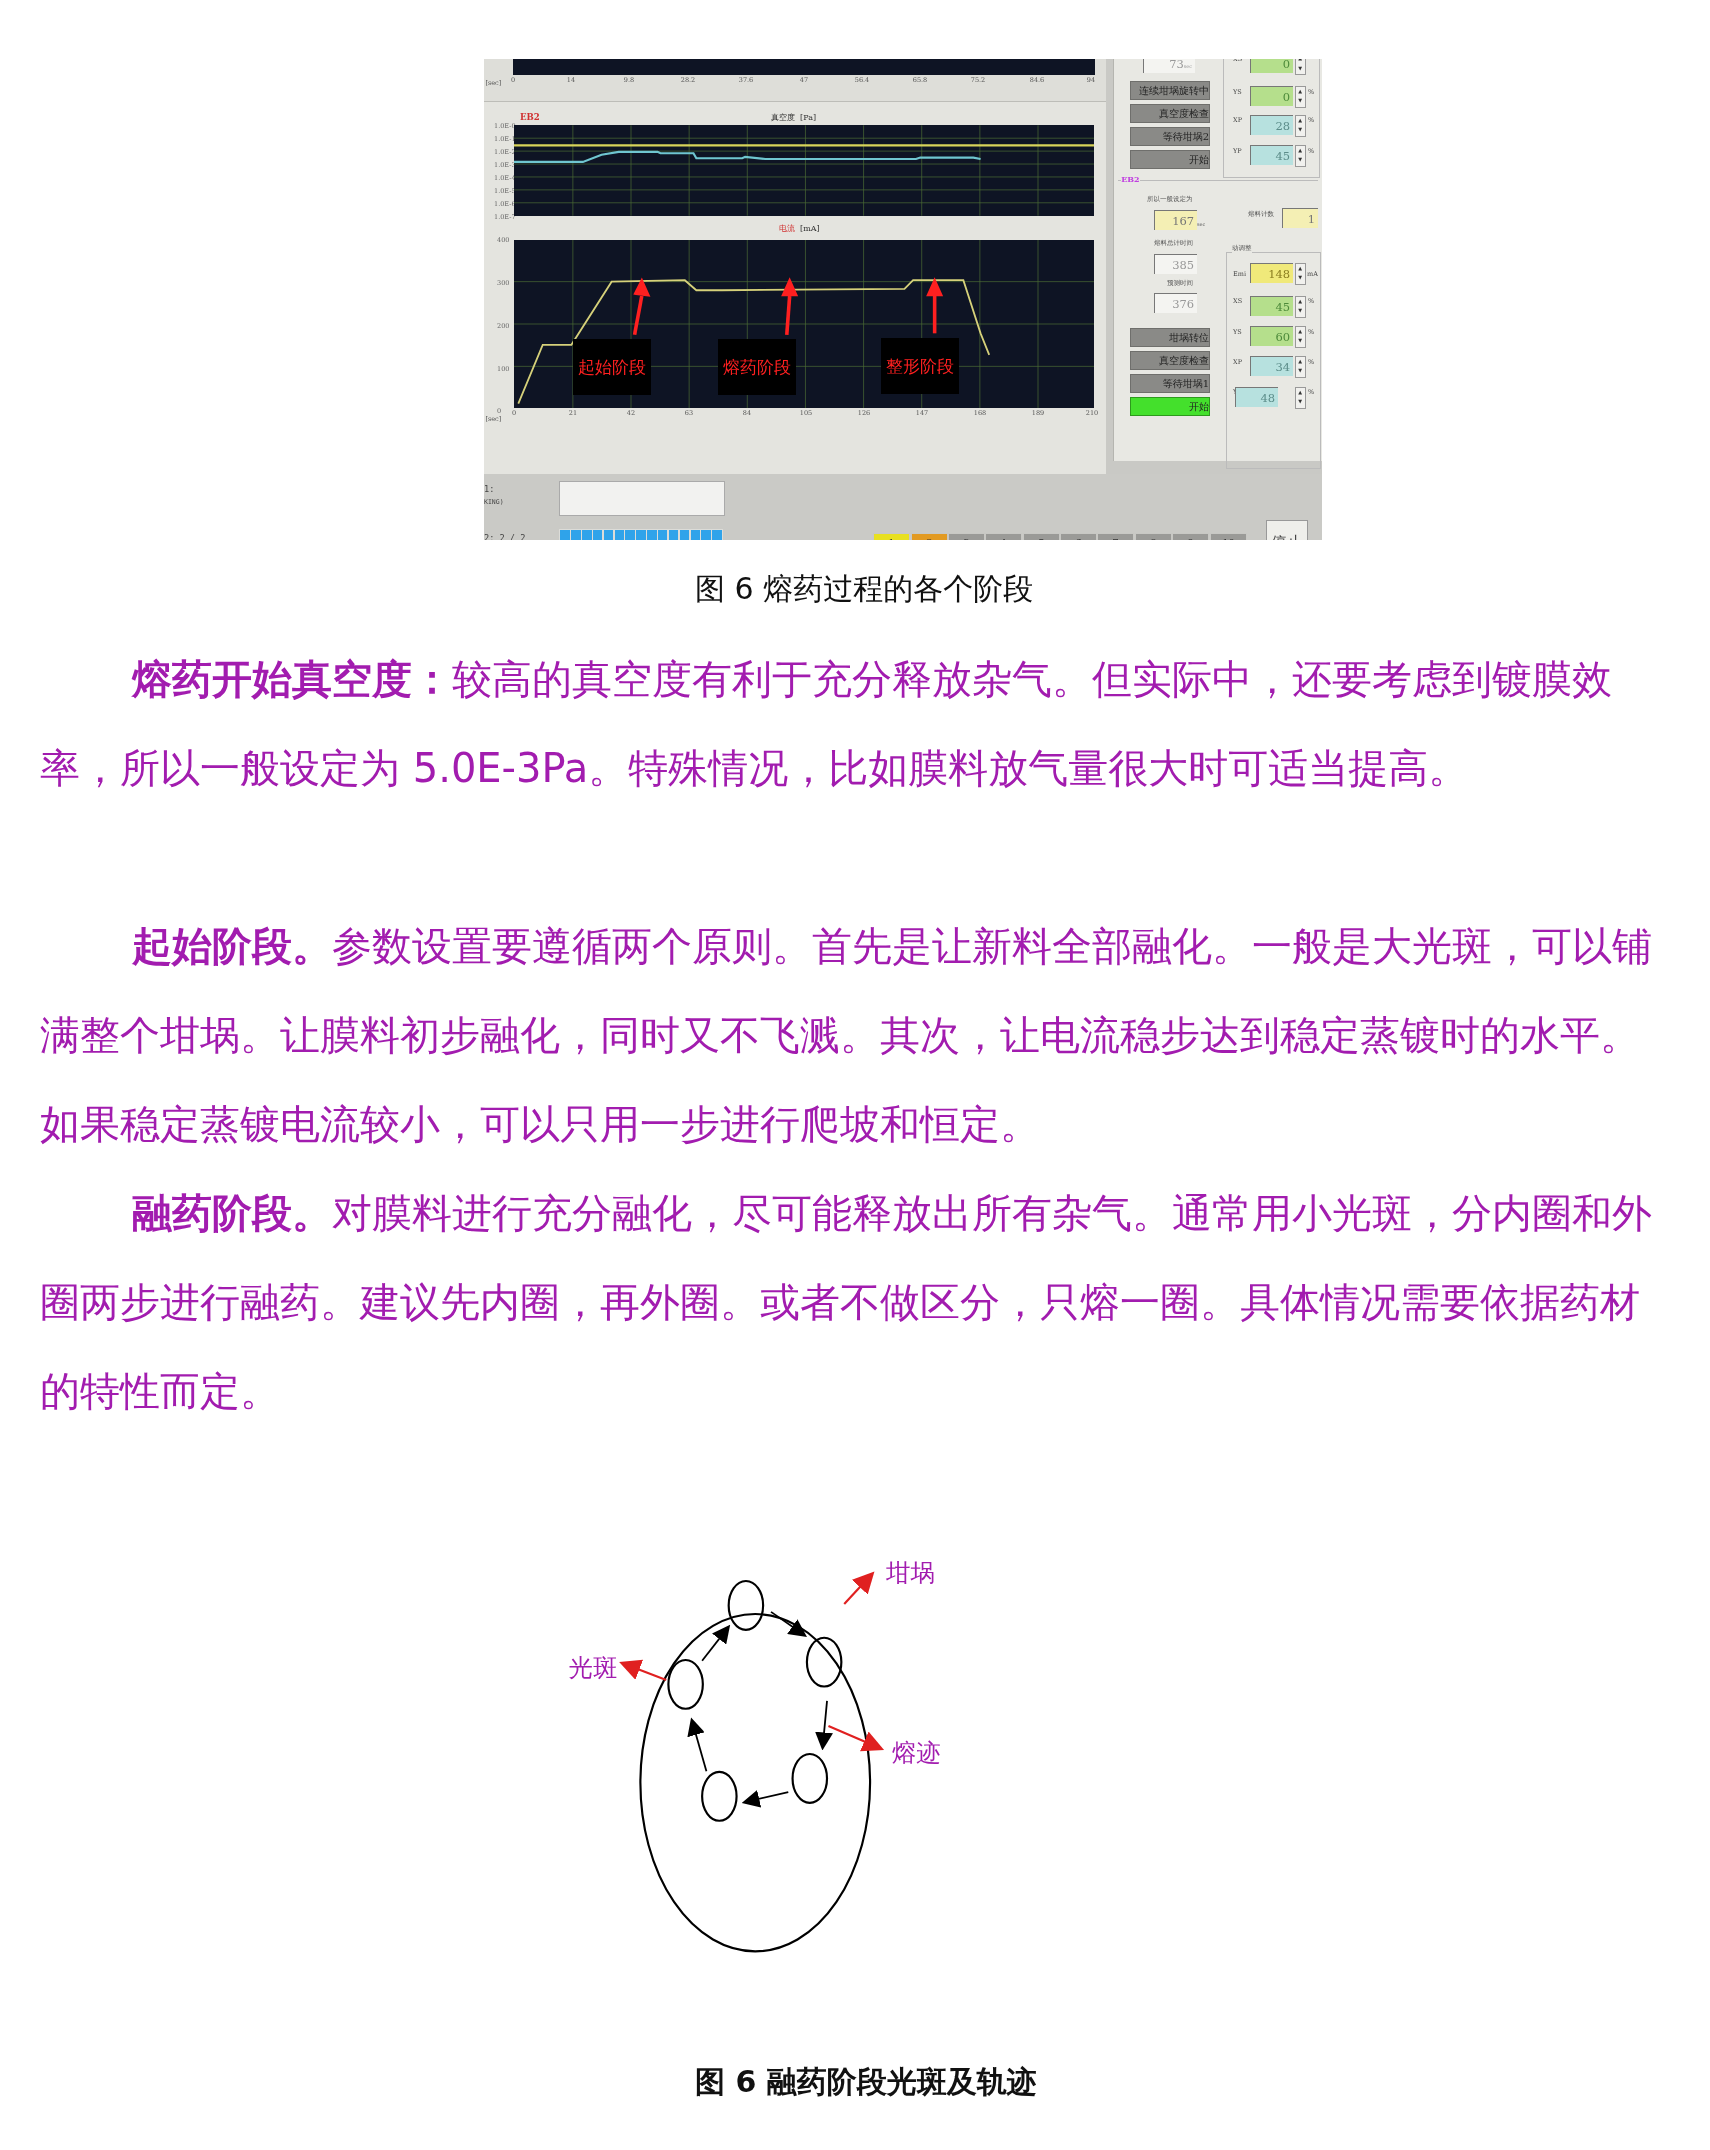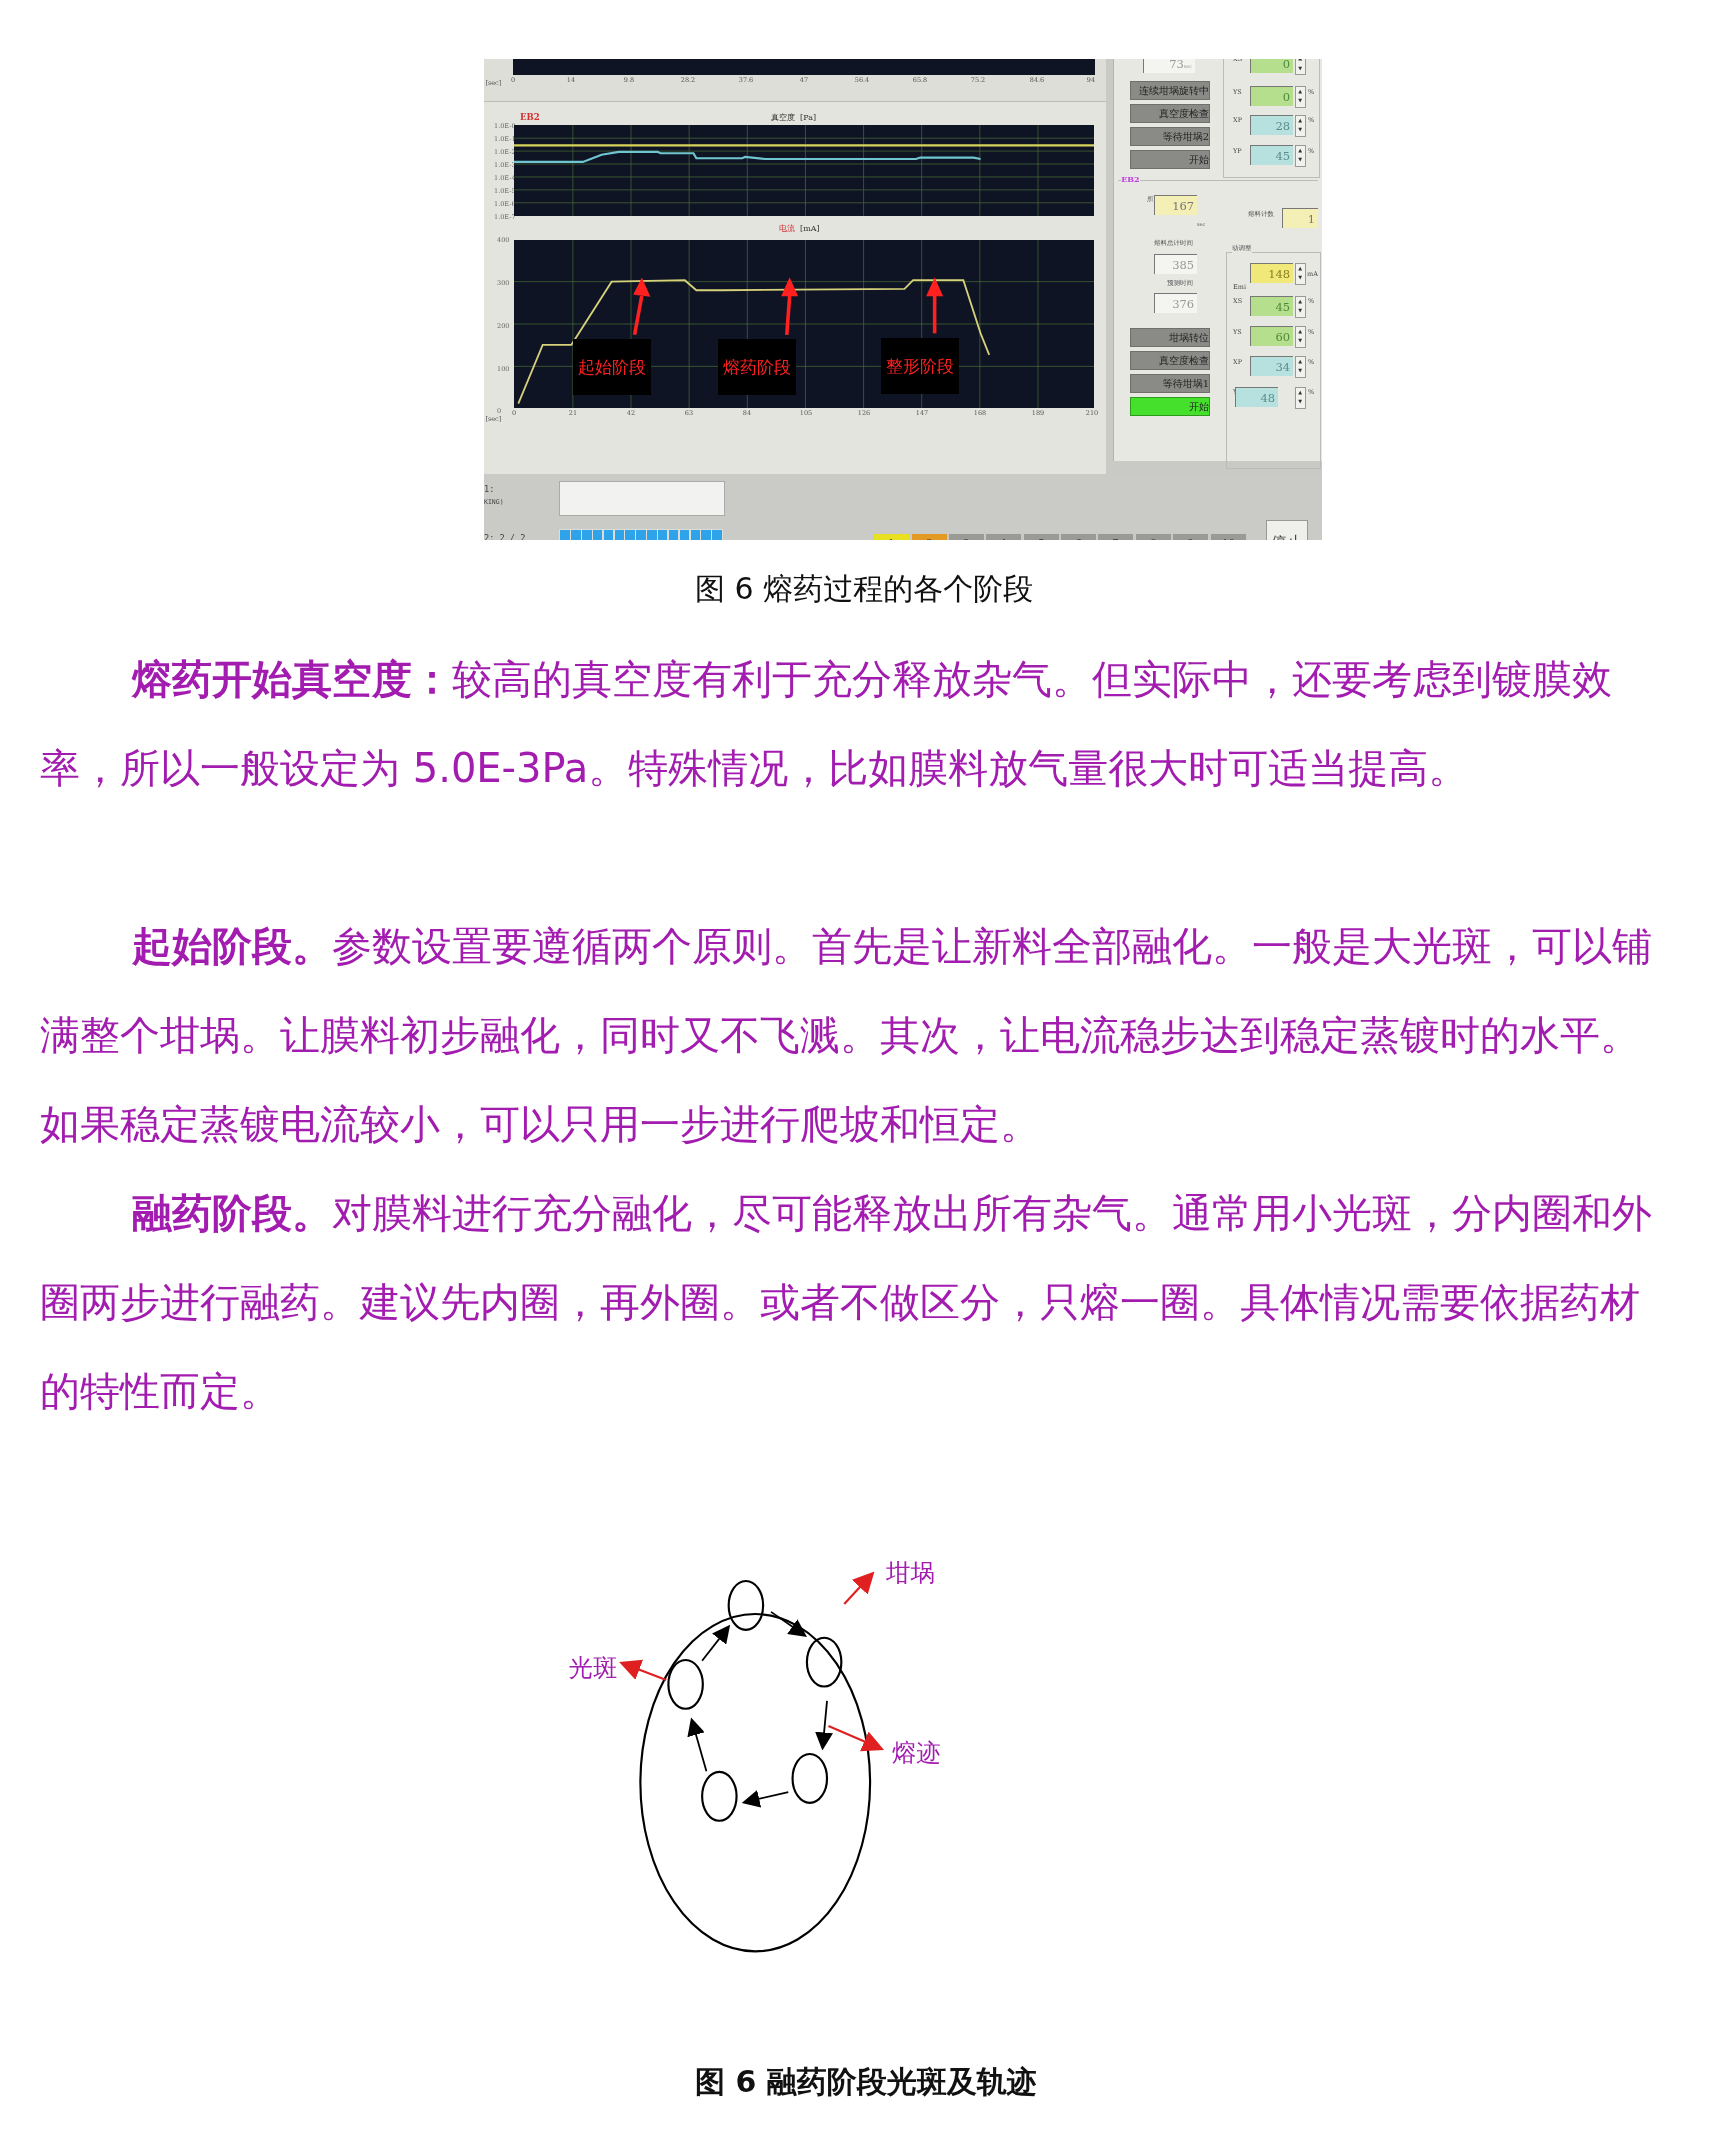--- a/index.html
+++ b/index.html
@@ -194,33 +194,33 @@
     <div class="spin" style="left:181px; top:56px;">▲<br>▼</div>
     <div class="unit" style="left:194px; top:57px;">%</div>
     <div class="plab" style="left:119px; top:88px;">YP</div>
     <div class="num cyan" style="left:136px; top:86px;">45</div>
     <div class="spin" style="left:181px; top:86px;">▲<br>▼</div>
     <div class="unit" style="left:194px; top:88px;">%</div>
 
     <div style="position:absolute; left:4.3px; top:121px; width:200px; height:0.7px; background:#bbb;"></div>
     <div class="panel-label" style="left:7.2px; top:115px; color:#c040e0; font-size:8px; background:#e8e8e3;">EB2</div>
     <div class="small" style="left:33px; top:136px;">所以一般设定为</div>
-    <div class="num paleyellow" style="left:40px; top:136px;"><span>167</span></div>
+    <div class="num paleyellow" style="left:40px; top:151px;"><span>167</span></div>
     <div class="small" style="left:83px; top:162px; font-size:5px;">sec</div>
     <div class="small" style="left:40px; top:180px;">熔料总计时间</div>
     <div class="num white" style="left:40px; top:195px;">385</div>
     <div class="small" style="left:53px; top:220px;">预测时间</div>
     <div class="num white" style="left:40px; top:234px;">376</div>
 
     <div class="small" style="left:134px; top:151px;">熔料计数</div>
     <div class="num paleyellow" style="left:168px; top:149px; width:36px;">1</div>
 
     <div class="grp" style="left:112px; top:193px; width:93px; height:215px;"></div>
     <div class="small" style="left:118px; top:185px; background:#e8e8e3;">动调整</div>
-    <div class="plab" style="left:119px; top:224px;">Emi</div>
+    <div class="plab" style="left:119px; top:211px;">Emi</div>
     <div class="num yellow" style="left:136px; top:204px;">148</div>
     <div class="spin" style="left:181px; top:204px;">▲<br>▼</div>
     <div class="unit" style="left:193px; top:211px;">mA</div>
     <div class="plab" style="left:119px; top:238px;">XS</div>
     <div class="num green" style="left:136px; top:237px;">45</div>
     <div class="spin" style="left:181px; top:237px;">▲<br>▼</div>
     <div class="unit" style="left:194px; top:238px;">%</div>
     <div class="plab" style="left:119px; top:269px;">YS</div>
     <div class="num green" style="left:136px; top:267px;">60</div>
     <div class="spin" style="left:181px; top:267px;">▲<br>▼</div>

